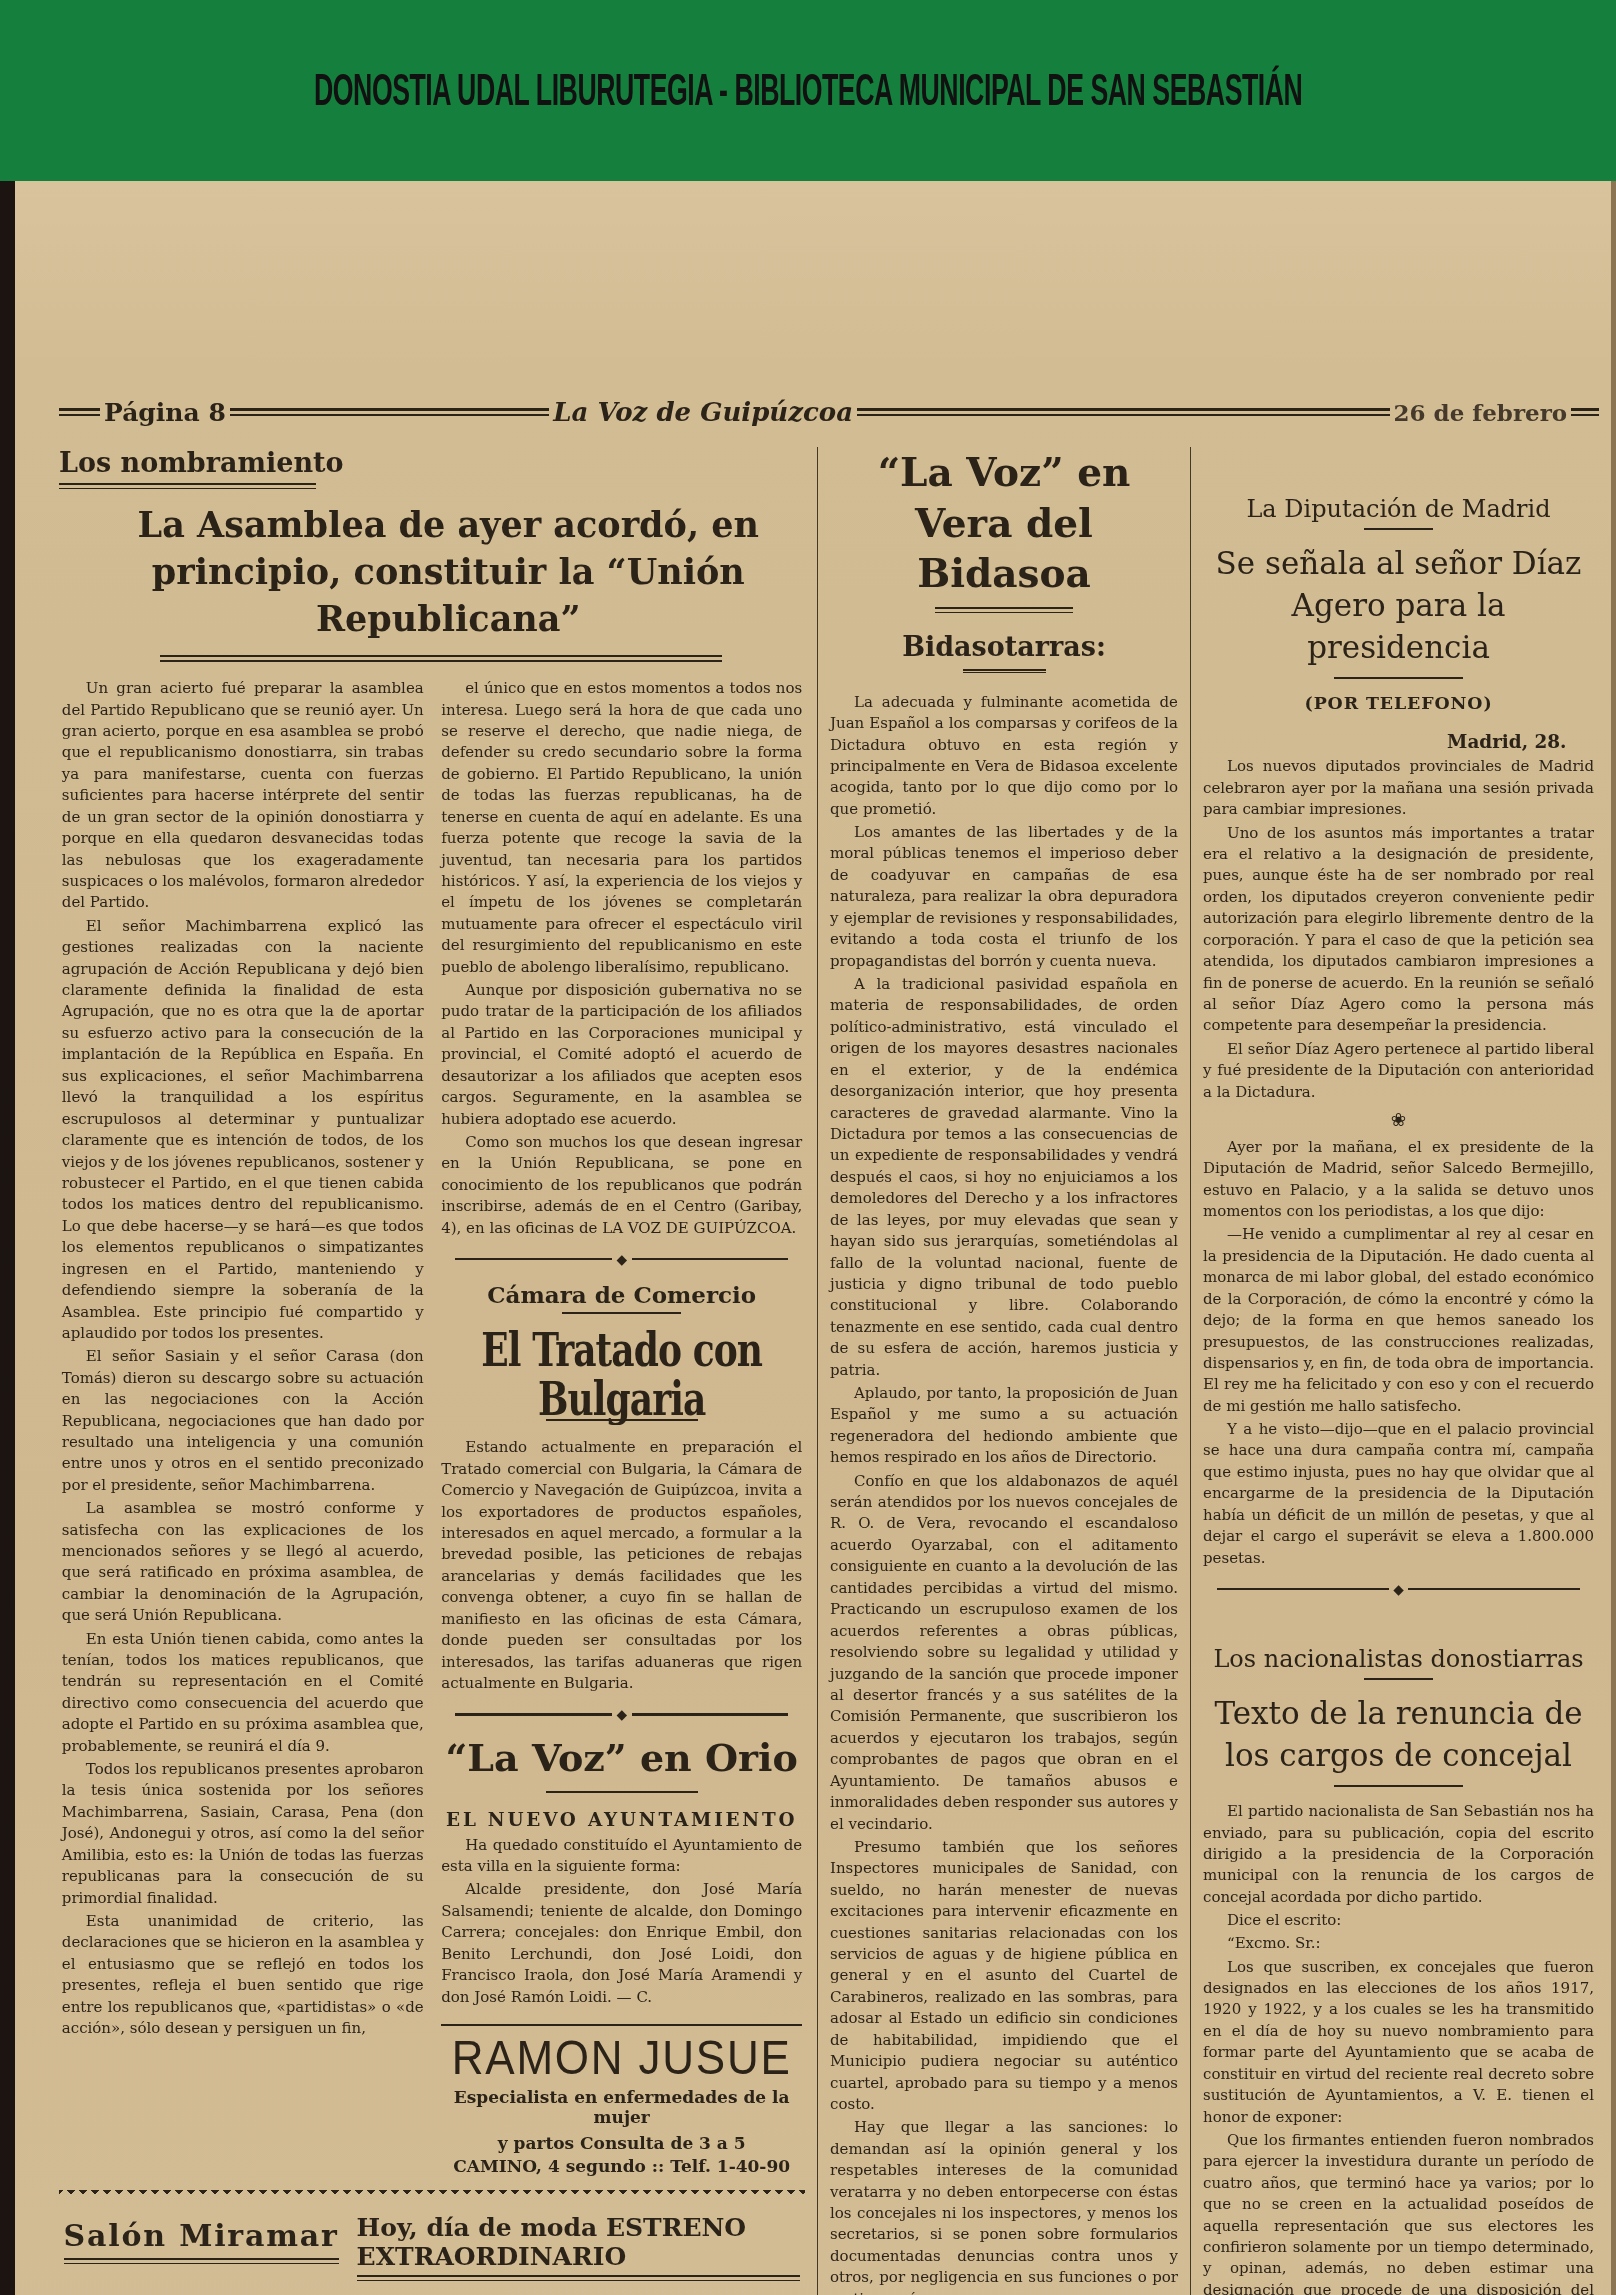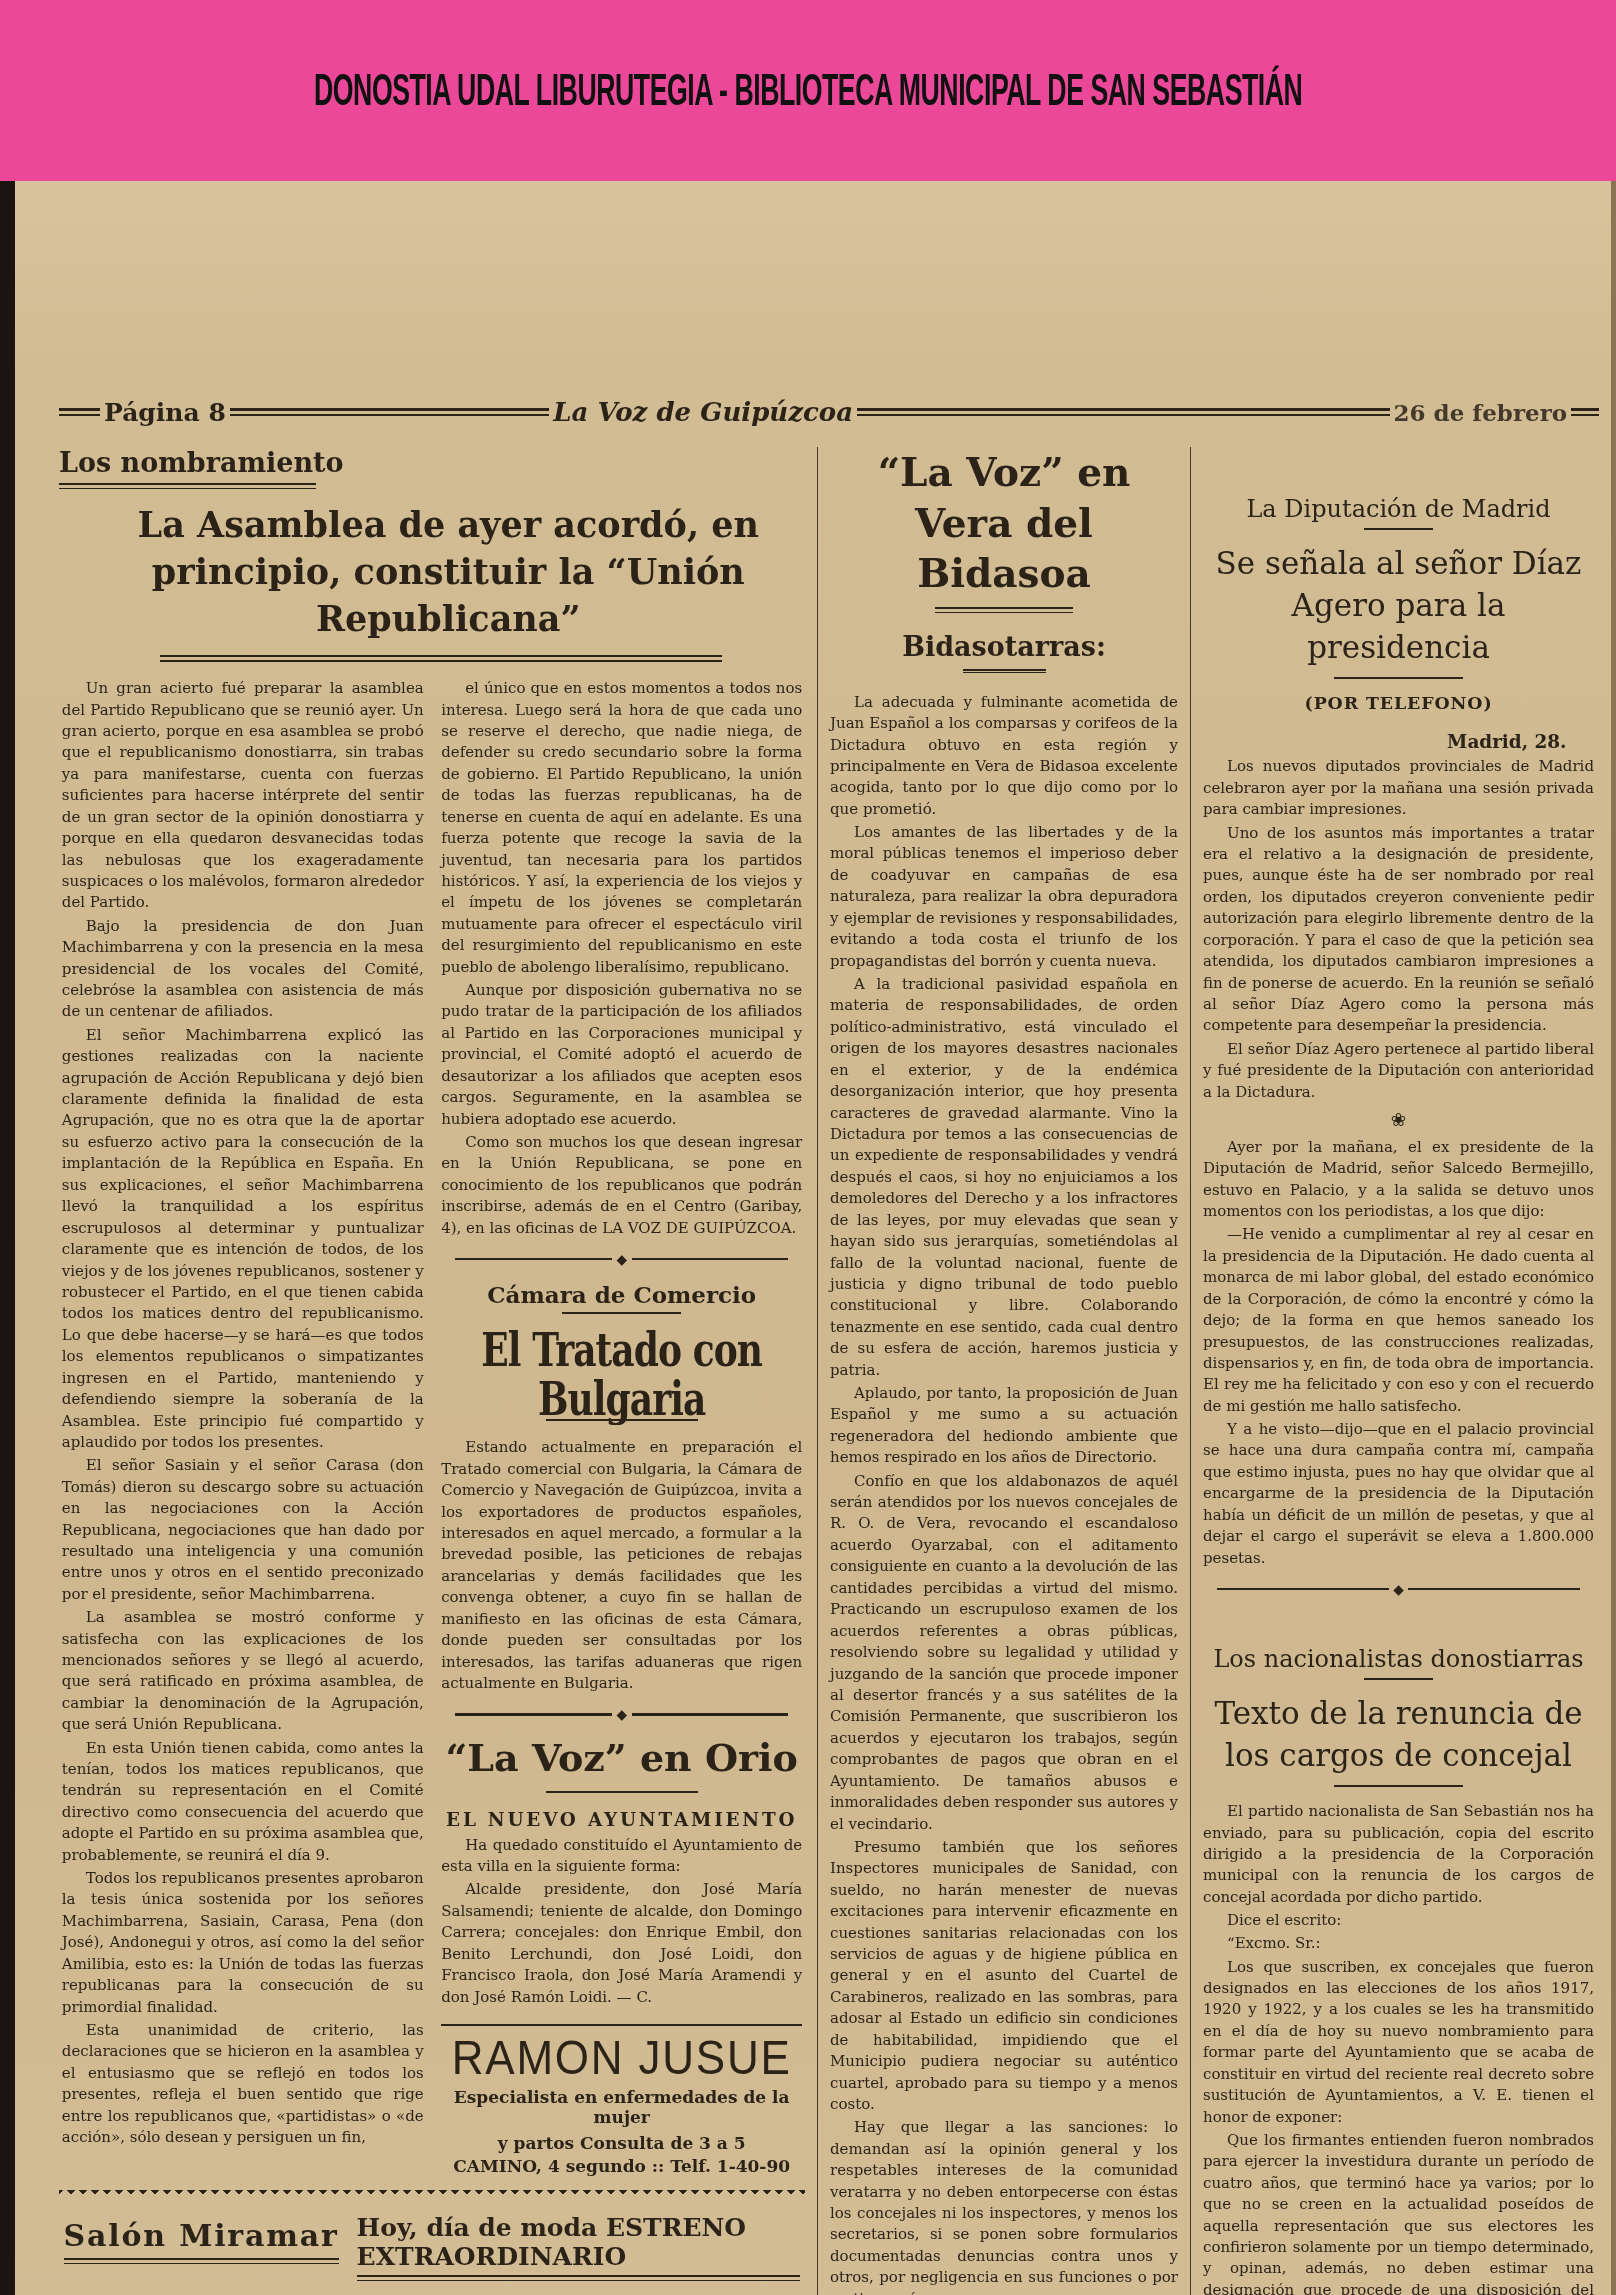--- a/index.html
+++ b/index.html
@@ -1,21 +1,21 @@
 <!DOCTYPE html>
 <html style="font-size:7.3px"><head>
 <meta charset="utf-8">
 <style>
   * { margin:0; padding:0; box-sizing:border-box; }
   html,body { background:#ffffff; }
   .stage { width:1617px; height:2548px; position:relative; overflow:hidden; background:#ffffff;
            font-family:"DejaVu Serif","Liberation Serif",serif; color:#2c2318; }
 
   
-  .lib-banner { height:181px; display:flex; align-items:center; justify-content:center; background:#ec4899; }
+  .lib-banner { height:181px; display:flex; align-items:center; justify-content:center; background:#15803d; }
   .lib-banner span { font-family:"Liberation Sans",sans-serif; font-weight:bold; font-size:29px;
                      letter-spacing:-0.5px; color:#111; transform:scale(0.92,1.5); white-space:nowrap; }
 
   
   .paper { position:absolute; top:181px; left:0; right:0; bottom:0; background:#d2bc94;
            background-image:linear-gradient(180deg,#d8c39c 0%, #d2bc94 8%, #cfb88f 60%, #d4be97 100%);
            overflow:hidden; border-left:15.6px solid #1c1410; }
   .paper::after { content:""; position:absolute; right:0; top:0; bottom:0; width:6.4px; background:#8a7452; }
 
   .paper-inner { padding:216px 18.4px 0 44px; height:100%; overflow:hidden; }
@@ -121,21 +121,20 @@
 
           <div class="kicker">Los nombramiento</div>
           <div class="kicker-u"></div>
 
           <div class="headline-1">La Asamblea de ayer acordó, en principio, constituir la “Unión Republicana”</div>
           <div class="hrule"></div>
 
           <div class="body-2col">
             <div class="bcol">
                 <p class="para">Un gran acierto fué preparar la asamblea del Partido Republicano que se reunió ayer. Un gran acierto, porque en esa asamblea se probó que el republicanismo donostiarra, sin trabas ya para manifestarse, cuenta con fuerzas suficientes para hacerse intérprete del sentir de un gran sector de la opinión donostiarra y porque en ella quedaron desvanecidas todas las nebulosas que los exageradamente suspicaces o los malévolos, formaron alrededor del Partido.</p>
-                <p class="para">Bajo la presidencia de don Juan Machimbarrena y con la presencia en la mesa presidencial de los vocales del Comité, celebróse la asamblea con asistencia de más de un centenar de afiliados.</p>
                 <p class="para">El señor Machimbarrena explicó las gestiones realizadas con la naciente agrupación de Acción Republicana y dejó bien claramente definida la finalidad de esta Agrupación, que no es otra que la de aportar su esfuerzo activo para la consecución de la implantación de la República en España. En sus explicaciones, el señor Machimbarrena llevó la tranquilidad a los espíritus escrupulosos al determinar y puntualizar claramente que es intención de todos, de los viejos y de los jóvenes republicanos, sostener y robustecer el Partido, en el que tienen cabida todos los matices dentro del republicanismo. Lo que debe hacerse—y se hará—es que todos los elementos republicanos o simpatizantes ingresen en el Partido, manteniendo y defendiendo siempre la soberanía de la Asamblea. Este principio fué compartido y aplaudido por todos los presentes.</p>
                 <p class="para">El señor Sasiain y el señor Carasa (don Tomás) dieron su descargo sobre su actuación en las negociaciones con la Acción Republicana, negociaciones que han dado por resultado una inteligencia y una comunión entre unos y otros en el sentido preconizado por el presidente, señor Machimbarrena.</p>
                 <p class="para">La asamblea se mostró conforme y satisfecha con las explicaciones de los mencionados señores y se llegó al acuerdo, que será ratificado en próxima asamblea, de cambiar la denominación de la Agrupación, que será Unión Republicana.</p>
                 <p class="para">En esta Unión tienen cabida, como antes la tenían, todos los matices republicanos, que tendrán su representación en el Comité directivo como consecuencia del acuerdo que adopte el Partido en su próxima asamblea que, probablemente, se reunirá el día 9.</p>
                 <p class="para">Todos los republicanos presentes aprobaron la tesis única sostenida por los señores Machimbarrena, Sasiain, Carasa, Pena (don José), Andonegui y otros, así como la del señor Amilibia, esto es: la Unión de todas las fuerzas republicanas para la consecución de su primordial finalidad.</p>
                 <p class="para">Esta unanimidad de criterio, las declaraciones que se hicieron en la asamblea y el entusiasmo que se reflejó en todos los presentes, refleja el buen sentido que rige entre los republicanos que, «partidistas» o «de acción», sólo desean y persiguen un fin,</p>
               </div>
             <div class="bcol">
               <div>
                   <p class="para">el único que en estos momentos a todos nos interesa. Luego será la hora de que cada uno se reserve el derecho, que nadie niega, de defender su credo secundario sobre la forma de gobierno. El Partido Republicano, la unión de todas las fuerzas republicanas, ha de tenerse en cuenta de aquí en adelante. Es una fuerza potente que recoge la savia de la juventud, tan necesaria para los partidos históricos. Y así, la experiencia de los viejos y el ímpetu de los jóvenes se completarán mutuamente para ofrecer el espectáculo viril del resurgimiento del republicanismo en este pueblo de abolengo liberalísimo, republicano.</p>

